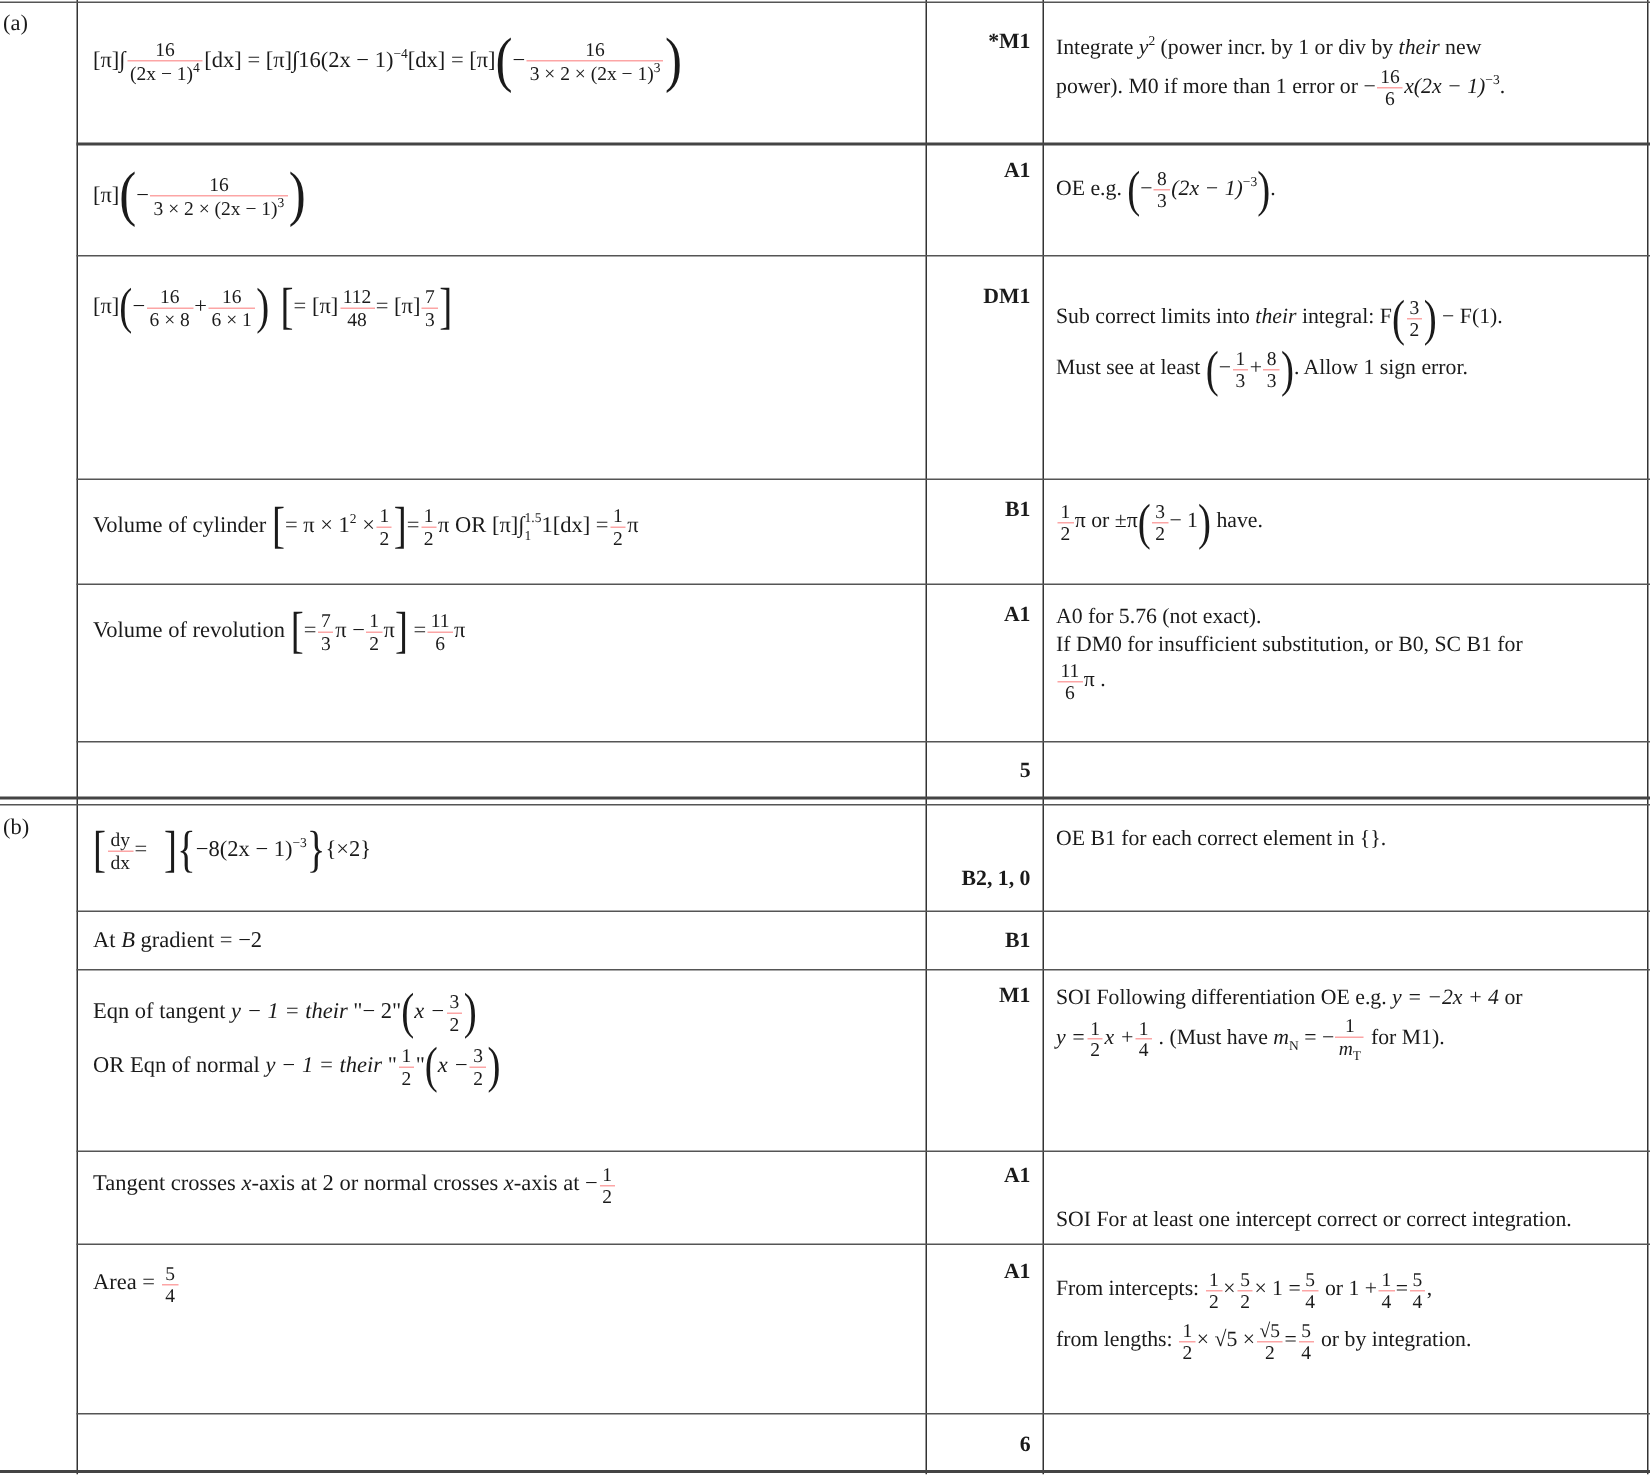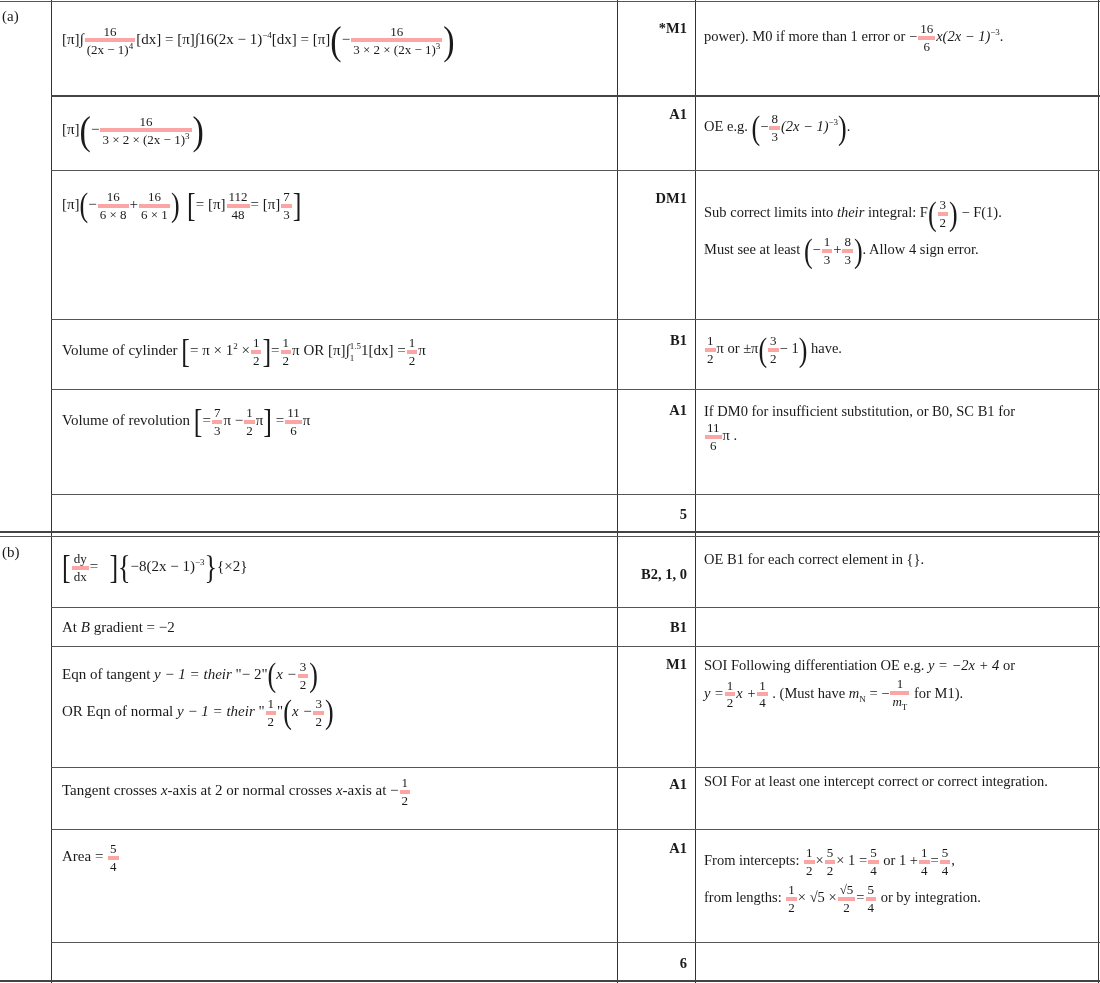--- a/index.html
+++ b/index.html
@@ -15,21 +15,21 @@
   .label { position: absolute; left: 2px; font-size: 15px; }
   .mark {
     position: absolute; left: 617px; width: 70px; text-align: right;
     font-weight: bold; font-size: 14.5px;
   }
   .note { position: absolute; left: 704px; width: 390px; font-size: 14.5px; line-height: 19px; }
   .main { position: absolute; left: 62px; font-size: 15px; }
   .math { font-family: "Liberation Serif", "DejaVu Serif", serif; white-space: nowrap; }
   .frac { display: inline-block; vertical-align: middle; text-align: center; margin: 0 1px; }
   .frac > span { display: block; padding: 0 2px; line-height: 1.05; font-size: 13px; }
-  .frac > span.num { border-bottom: 4px solid #fca5a5; }
+  .frac > span.num { border-bottom: 1px solid #fca5a5; }
   .big { font-size: 26px; font-weight: 200; vertical-align: middle; transform: scaleY(1.3); display: inline-block; }
   .bigger { font-size: 34px; font-weight: 200; vertical-align: middle; transform: scaleY(1.2); display: inline-block; }
   sup { font-size: 9px; }
   sub { font-size: 9px; }
   i { font-style: italic; }
   .bold { font-weight: normal; }
 </style>
 </head>
 <body>
 
@@ -55,66 +55,68 @@
   <div class="hline" style="left:51px; width:1049px; top:942px;"></div>
   <div class="hline thick" style="left:0; width:1100px; top:980px;"></div>
 
   <div class="label" style="top:8px;">(a)</div>
 
   <div class="main math" style="top:22px;">
     <span>[π]∫</span><span class="frac"><span class="num">16</span><span><span>(2x − 1)</span><sup>4</sup></span></span><span>[dx] = [π]∫16(2x − 1)</span><sup>−4</sup><span>[dx] = [π]</span><span class="bigger">(</span>−<span class="frac"><span class="num">16</span><span><span>3 × 2 × (2x − 1)</span><sup>3</sup></span></span><span class="bigger">)</span>
   </div>
   <div class="mark" style="top:20px;">*M1</div>
   <div class="note" style="top:18px;">
+    <div style="height:22px;"><span>Integrate</span> <i>y</i><sup>2</sup> <span>(power incr. by 1 or div by</span> <i>their</i> <span>new</span></div>
     <div class="math" style="margin-top:4px;"><span>power). M0 if more than 1 error or</span> −<span class="frac"><span class="num">16</span><span>6</span></span><i>x(2x − 1)</i><sup>−3</sup><span>.</span></div>
   </div>
 
   <div class="main math" style="top:112px;">
     <span>[π]</span><span class="bigger">(</span>−<span class="frac"><span class="num">16</span><span><span>3 × 2 × (2x − 1)</span><sup>3</sup></span></span><span class="bigger">)</span>
   </div>
   <div class="mark" style="top:106px;">A1</div>
   <div class="note math" style="top:112px;">
     <span>OE e.g.</span> <span class="big">(</span>−<span class="frac"><span class="num">8</span><span>3</span></span><i>(2x − 1)</i><sup>−3</sup><span class="big">)</span><span>.</span>
   </div>
 
   <div class="main math" style="top:190px;">
     <span>[π]</span><span class="big">(</span>−<span class="frac"><span class="num">16</span><span>6 × 8</span></span>+<span class="frac"><span class="num">16</span><span>6 × 1</span></span><span class="big">)</span>
     &nbsp;<span class="big">[</span><span>= [π]</span><span class="frac"><span class="num">112</span><span>48</span></span><span>= [π]</span><span class="frac"><span class="num">7</span><span>3</span></span><span class="big">]</span>
   </div>
   <div class="mark" style="top:190px;">DM1</div>
   <div class="note math" style="top:198px;">
     <div><span>Sub correct limits into</span> <i>their</i> <span>integral: F</span><span class="big">(</span><span class="frac"><span class="num">3</span><span>2</span></span><span class="big">)</span> <span>− F(1).</span></div>
-    <div style="margin-top:6px;"><span>Must see at least</span> <span class="big">(</span>−<span class="frac"><span class="num">1</span><span>3</span></span>+<span class="frac"><span class="num">8</span><span>3</span></span><span class="big">)</span><span>. Allow 4 sign error.</span></div>
+    <div style="margin-top:6px;"><span>Must see at least</span> <span class="big">(</span>−<span class="frac"><span class="num">1</span><span>3</span></span>+<span class="frac"><span class="num">8</span><span>3</span></span><span class="big">)</span><span>. Allow 1 sign error.</span></div>
   </div>
 
   <div class="main math" style="top:336px;">
     <span>Volume of cylinder</span> <span class="big">[</span><span>= π × 1</span><sup>2</sup> <span>×</span><span class="frac"><span class="num">1</span><span>2</span></span><span class="big">]</span><span>=</span><span class="frac"><span class="num">1</span><span>2</span></span><span>π</span> <span>OR</span> <span>[π]∫</span><span style="display:inline-block;vertical-align:middle;font-size:9px;line-height:12px;"><span style="display:block;">1.5</span><span style="display:block;">1</span></span><span>1[dx] =</span><span class="frac"><span class="num">1</span><span>2</span></span><span>π</span>
   </div>
   <div class="mark" style="top:332px;">B1</div>
   <div class="note math" style="top:334px;">
     <span class="frac"><span class="num">1</span><span>2</span></span><span>π or ±π</span><span class="big">(</span><span class="frac"><span class="num">3</span><span>2</span></span><span>− 1</span><span class="big">)</span> <span>have.</span>
   </div>
 
   <div class="main math" style="top:406px;">
     <span>Volume of revolution</span> <span class="big">[</span><span>=</span><span class="frac"><span class="num">7</span><span>3</span></span><span>π −</span><span class="frac"><span class="num">1</span><span>2</span></span><span>π</span><span class="big">]</span> <span>=</span><span class="frac"><span class="num">11</span><span>6</span></span><span>π</span>
   </div>
   <div class="mark" style="top:402px;">A1</div>
   <div class="note" style="top:402px;">
+    <div>A0 for 5.76 (not exact).</div>
     <div><span>If DM0 for insufficient substitution, or B0,</span> <span class="bold">SC B1</span> <span>for</span></div>
     <div class="math"><span class="frac"><span class="num">11</span><span>6</span></span><span>π .</span></div>
   </div>
 
   <div class="mark" style="top:506px;">5</div>
 
   <div class="label" style="top:544px;">(b)</div>
 
   <div class="main math" style="top:552px;">
     <span class="big">[</span><span class="frac"><span class="num">dy</span><span>dx</span></span><span>=</span>&nbsp;&nbsp;&nbsp;<span class="big">]</span><span class="big">{</span><span>−8(2x − 1)</span><sup>−3</sup><span class="big">}</span>{<span>×2</span>}
   </div>
-  <div class="mark" style="top:566px;">B2, 1, 0</div>
+  <div class="mark" style="top:578px;">B2, 1, 0</div>
   <div class="note" style="top:550px;">OE B1 for each correct element in {}.</div>
 
   <div class="main" style="top:619px;">
     <span>At</span> <i>B</i> <span>gradient = −2</span>
   </div>
   <div class="mark" style="top:619px;">B1</div>
 
   <div class="main math" style="top:660px;">
     <div><span>Eqn of tangent</span> <i>y − 1 =</i> <i>their</i> <span>"− 2"</span><span class="big">(</span><i>x −</i><span class="frac"><span class="num">3</span><span>2</span></span><span class="big">)</span></div>
     <div style="margin-top:6px;"><span>OR Eqn of normal</span> <i>y − 1 =</i> <i>their</i> "<span class="frac"><span class="num">1</span><span>2</span></span>"<span class="big">(</span><i>x −</i><span class="frac"><span class="num">3</span><span>2</span></span><span class="big">)</span></div>
@@ -122,21 +124,21 @@
   <div class="mark" style="top:656px;text-align:right;">M1</div>
   <div class="note math" style="top:656px;">
     <div><span>SOI Following differentiation OE e.g.</span> <i>y = −2x + 4</i> <span>or</span></div>
     <div style="margin-top:2px;"><i>y =</i><span class="frac"><span class="num">1</span><span>2</span></span><i>x +</i><span class="frac"><span class="num">1</span><span>4</span></span> <span>. (Must have</span> <i>m</i><sub>N</sub> <span>= −</span><span class="frac"><span class="num">1</span><span><i>m</i><sub>T</sub></span></span> <span>for M1).</span></div>
   </div>
 
   <div class="main math" style="top:776px;">
     <span>Tangent crosses</span> <i>x</i><span>-axis at 2</span> <span class="bold">or</span> <span>normal crosses</span> <i>x</i><span>-axis at −</span><span class="frac"><span class="num">1</span><span>2</span></span>
   </div>
   <div class="mark" style="top:776px;">A1</div>
-  <div class="note" style="top:772px;">SOI For at least one intercept correct or correct integration.</div>
+  <div class="note" style="top:804px;">SOI For at least one intercept correct or correct integration.</div>
 
   <div class="main math" style="top:842px;">
     <span>Area =</span> <span class="frac"><span class="num">5</span><span>4</span></span>
   </div>
   <div class="mark" style="top:840px;">A1</div>
   <div class="note math" style="top:846px;">
     <div><span>From intercepts:</span> <span class="frac"><span class="num">1</span><span>2</span></span>×<span class="frac"><span class="num">5</span><span>2</span></span><span>× 1 =</span><span class="frac"><span class="num">5</span><span>4</span></span> <span>or 1 +</span><span class="frac"><span class="num">1</span><span>4</span></span>=<span class="frac"><span class="num">5</span><span>4</span></span>,</div>
     <div style="margin-top:6px;"><span>from lengths:</span> <span class="frac"><span class="num">1</span><span>2</span></span><span>× √5 ×</span><span class="frac"><span class="num">√5</span><span>2</span></span>=<span class="frac"><span class="num">5</span><span>4</span></span> <span>or by integration.</span></div>
   </div>
 

